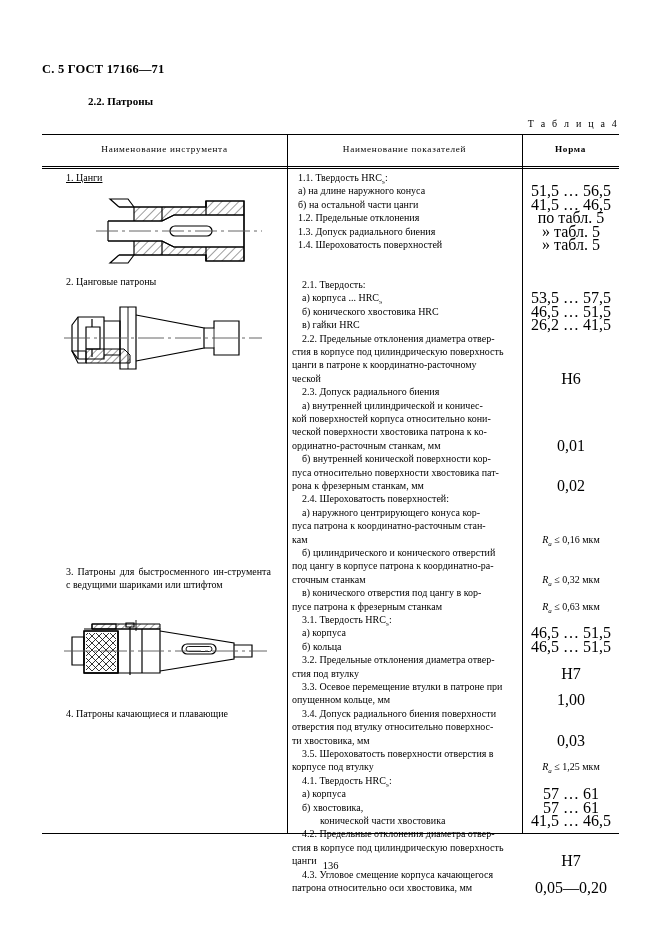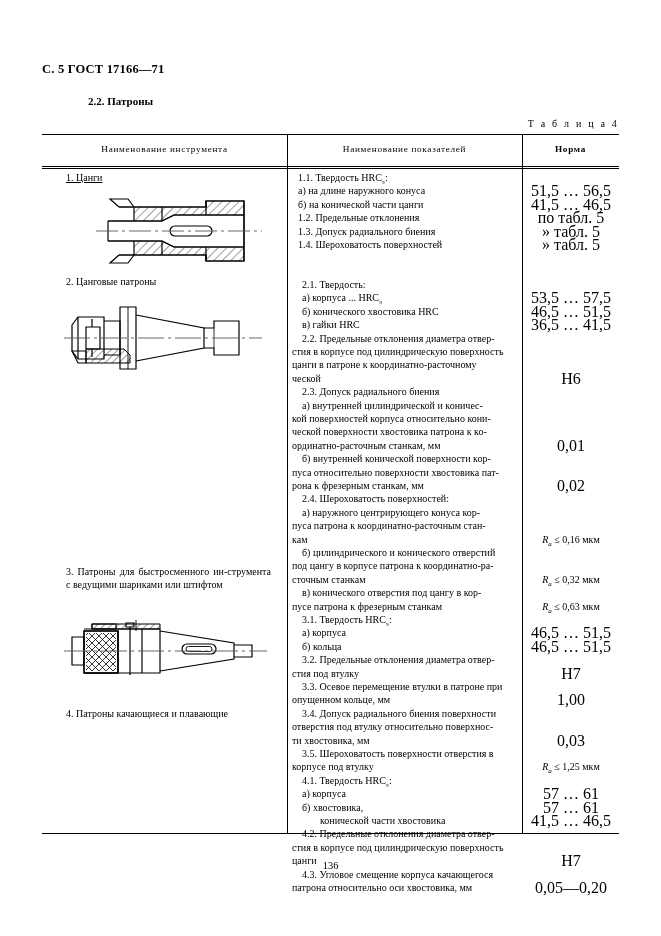--- a/index.html
+++ b/index.html
@@ -284,21 +284,21 @@
           <line x1="0" y1="36" x2="203" y2="36" stroke="#555" stroke-width="0.9" stroke-dasharray="26,4,3,4"></line>
         </svg>
       </div>
 
       <div class="item-label" style="left:24px; top:538px; width:215px;">4. Патроны качающиеся и плавающие</div>
     </div>
 
     <div class="col-mid">
         <div class="mid-line" style="left: 10px; top: 2px;">1.1. Твердость HRC<sub>э</sub>:</div>
         <div class="mid-line" style="left: 10px; top: 15.4px;">а) на длине наружного конуса</div>
-        <div class="mid-line" style="left: 10px; top: 28.8px;">б) на конической части цанги</div>
+        <div class="mid-line" style="left: 10px; top: 28.8px;">б) на остальной части цанги</div>
         <div class="mid-line" style="left: 10px; top: 42.2px;">1.2. Предельные отклонения</div>
         <div class="mid-line" style="left: 10px; top: 55.6px;">1.3. Допуск радиального биения</div>
         <div class="mid-line" style="left: 10px; top: 69px;">1.4. Шероховатость поверхностей</div>
         <div class="mid-line" style="left: 14px; top: 109px;">2.1. Твердость:</div>
         <div class="mid-line" style="left: 14px; top: 122.4px;">а) корпуса ... HRC<sub>э</sub></div>
         <div class="mid-line" style="left: 14px; top: 135.8px;">б) конического хвостовика  HRC</div>
         <div class="mid-line" style="left: 14px; top: 149.2px;">в) гайки  HRC</div>
         <div class="mid-line" style="left: 14px; top: 162.6px;">2.2. Предельные отклонения диаметра отвер-</div>
         <div class="mid-line" style="left: 4px; top: 176px;">стия в корпусе под цилиндрическую поверхность</div>
         <div class="mid-line" style="left: 4px; top: 189.4px;">цанги  в  патроне  к  координатно-расточному</div>
@@ -344,21 +344,21 @@
       </div>
 
     <div class="col-right">
         <div class="norm" style="top: 15.4px;">51,5 … 56,5</div>
         <div class="norm" style="top: 28.8px;">41,5 … 46,5</div>
         <div class="norm" style="top: 42.2px;">по табл. 5</div>
         <div class="norm" style="top: 55.6px;">» табл. 5</div>
         <div class="norm" style="top: 69px;">» табл. 5</div>
         <div class="norm" style="top: 122.4px;">53,5 … 57,5</div>
         <div class="norm" style="top: 135.8px;">46,5 … 51,5</div>
-        <div class="norm" style="top: 149.2px;">36,5 … 41,5</div>
+        <div class="norm" style="top: 149.2px;">26,2 … 41,5</div>
         <div class="norm" style="top: 202.8px;">Н6</div>
         <div class="norm" style="top: 269.8px;">0,01</div>
         <div class="norm" style="top: 310px;">0,02</div>
         <div class="norm ra" style="top: 363.6px;"><span class="ra-it">R</span><sub class="ra-it">a</sub> ≤ 0,16  мкм</div>
         <div class="norm ra" style="top: 403.8px;"><span class="ra-it">R</span><sub class="ra-it">a</sub> ≤ 0,32  мкм</div>
         <div class="norm ra" style="top: 430.6px;"><span class="ra-it">R</span><sub class="ra-it">a</sub> ≤ 0,63  мкм</div>
         <div class="norm" style="top: 457.4px;">46,5 … 51,5</div>
         <div class="norm" style="top: 470.8px;">46,5 … 51,5</div>
         <div class="norm" style="top: 497.6px;">Н7</div>
         <div class="norm" style="top: 524.4px;">1,00</div>

